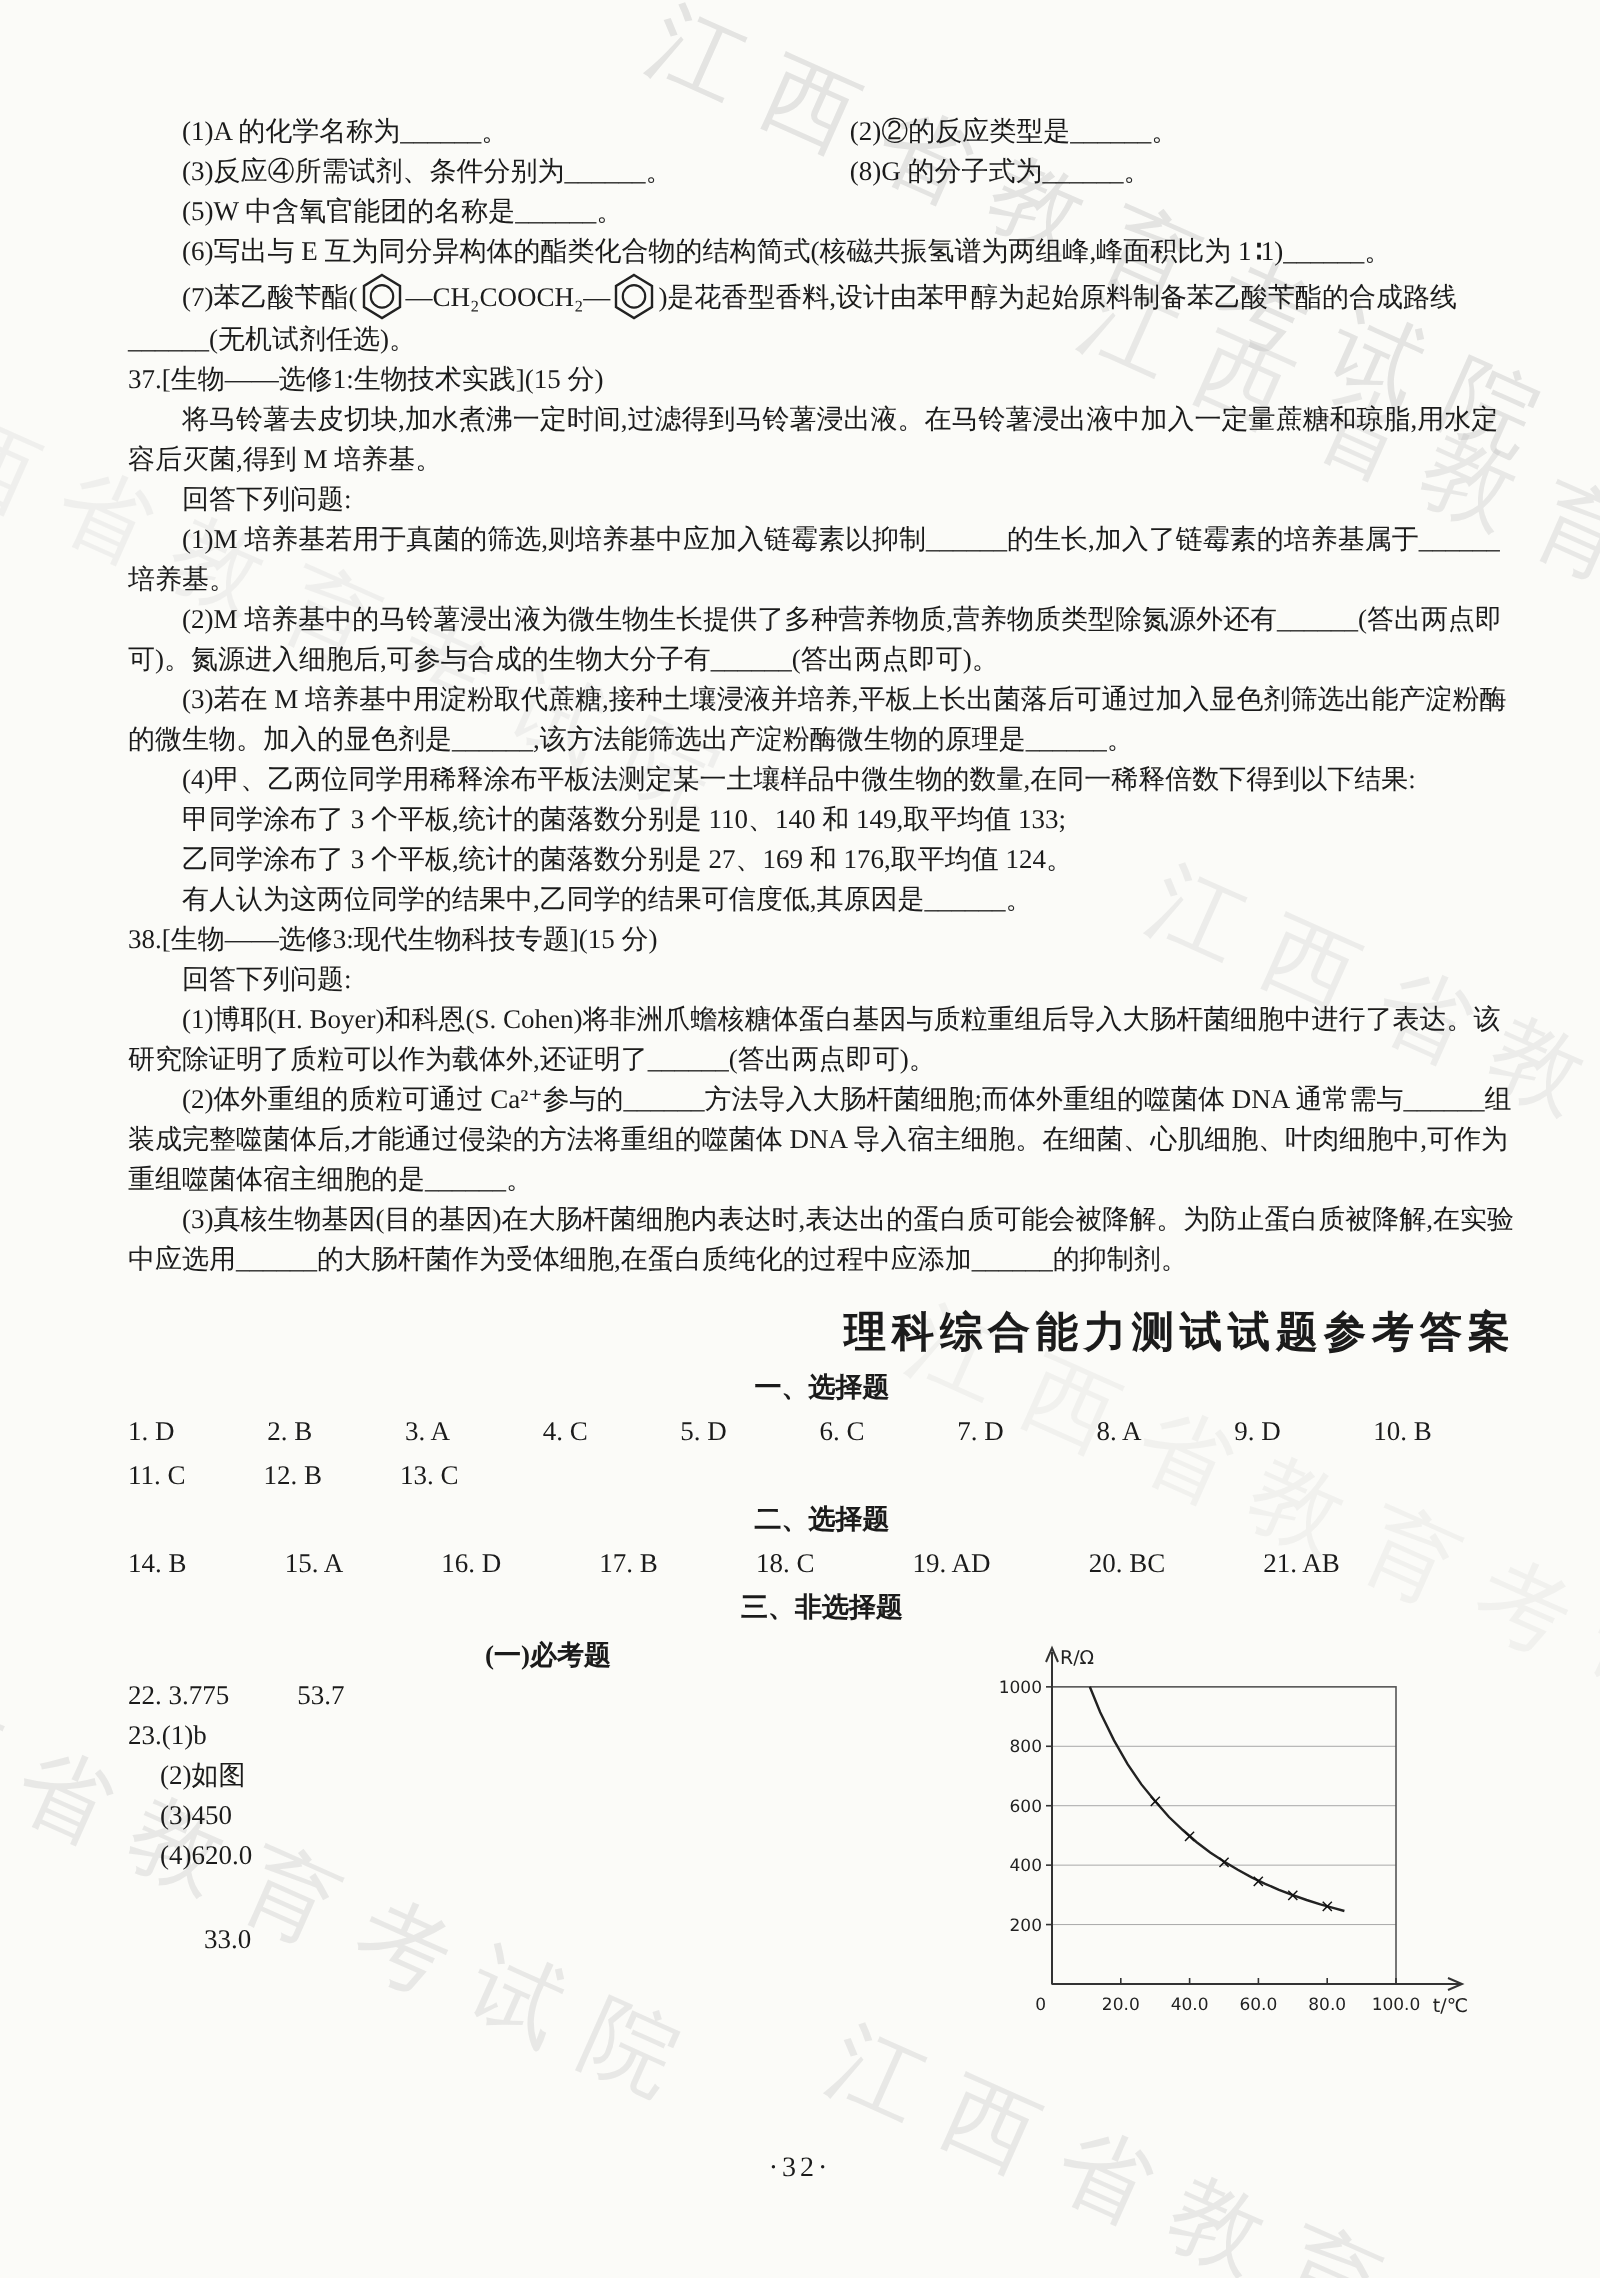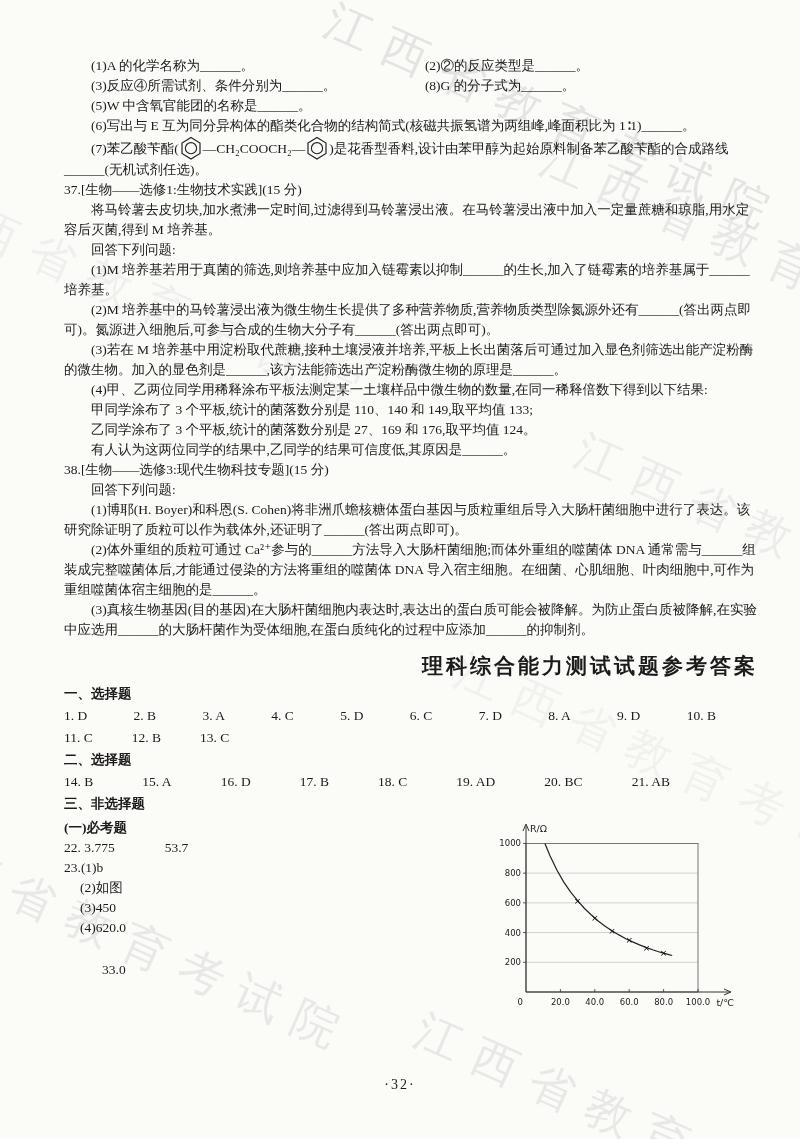--- a/index.html
+++ b/index.html
@@ -11,27 +11,27 @@
              font-size:46px;letter-spacing:16px;color:#bfbfbf;white-space:nowrap;
              transform:rotate(24deg);transform-origin:left top;}
   .content{position:absolute;left:64px;right:42px;top:56px;font-size:13.5px;line-height:20px;}
   p{margin:0;}
   .ind{text-indent:2em;}
   .row2{display:flex;}
   .row2 .c1{width:52%;text-indent:2em;}
   .formula-line{text-indent:2em;}
   .benzene{vertical-align:-7px;margin:0 1px;}
   .title{font-size:21px;font-weight:bold;text-align:right;letter-spacing:3px;margin:16px 0 8px;}
-  .seclabel{font-weight:bold;margin-top:2px;}
+  .seclabel{font-weight:bold;margin-top:2px;text-align:center;}
   .choices1{display:flex;justify-content:space-between;max-width:652px;margin:2px 0;}
   .choices2{display:flex;gap:39px;margin:2px 0;}
   .choices3{display:flex;justify-content:space-between;max-width:606px;margin:2px 0;}
   .ans-area{display:flex;margin-top:2px;}
   .ans-left{width:420px;}
-  .gap{margin-left:50px;}
+  .gap{margin-left:34px;}
   .i1{margin-left:16px;}
   .i2{margin-left:38px;margin-top:22px;}
   .chart-box{width:260px;margin-top:4px;}
   #chartsvg{display:block;}
   #chartsvg text{font-family:"DejaVu Sans","Liberation Sans",sans-serif;}
   .footer{position:absolute;bottom:46px;left:0;width:100%;text-align:center;font-size:14px;letter-spacing:2px;}
 </style>
 </head>
 <body>
 

